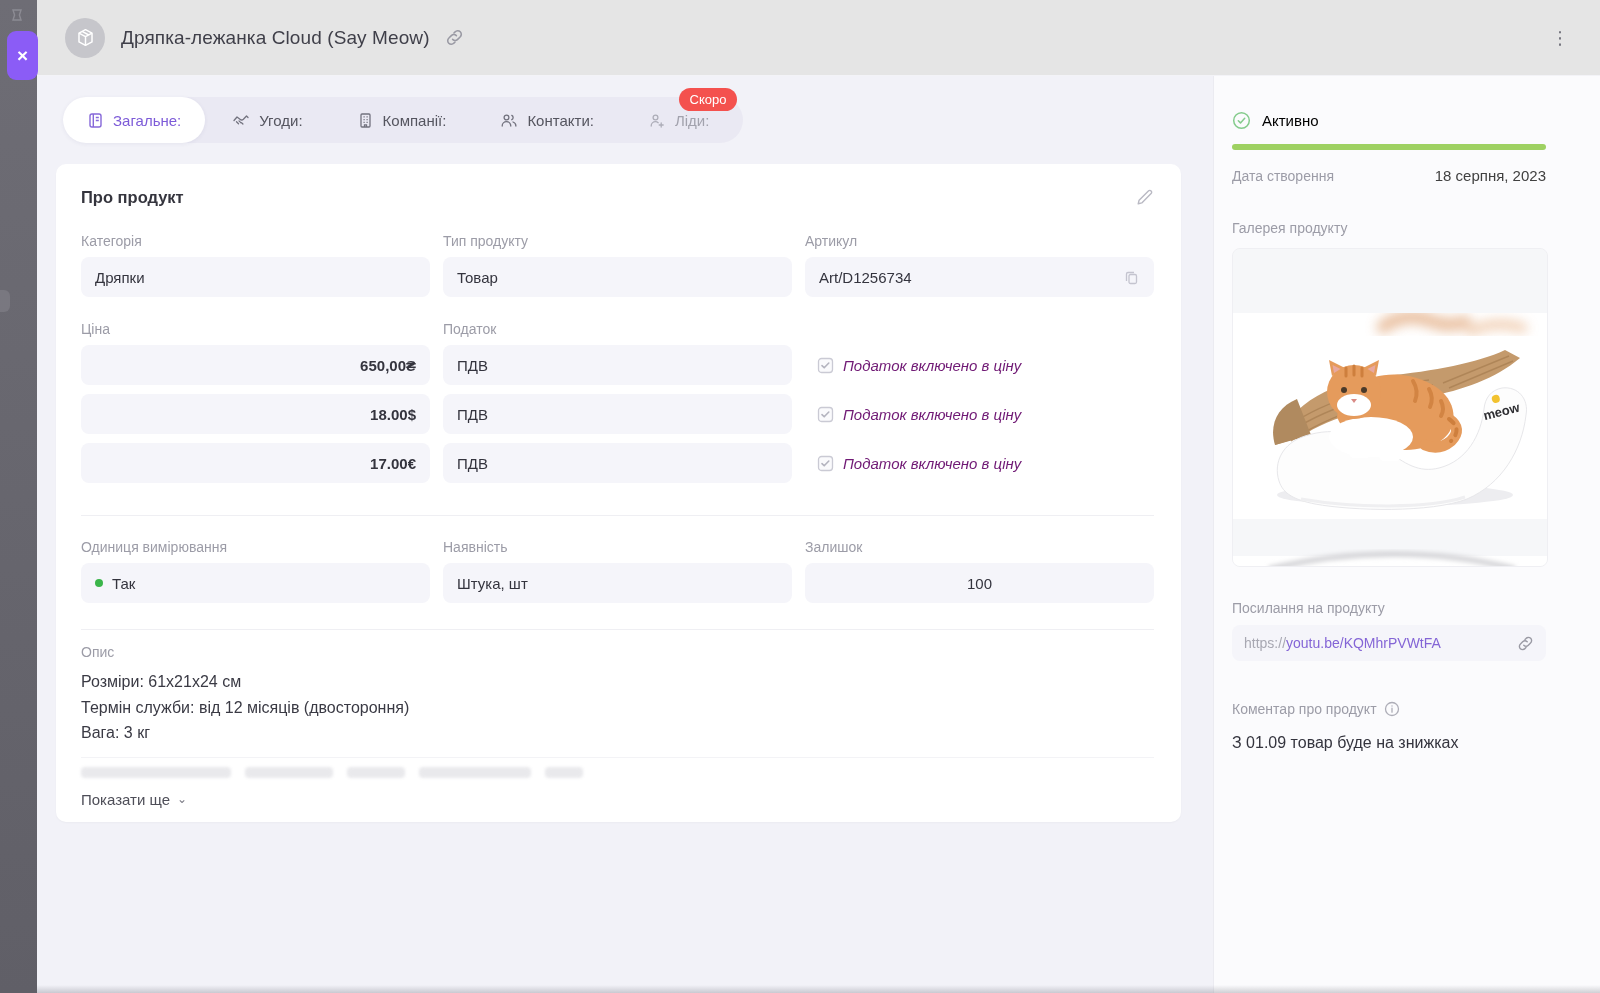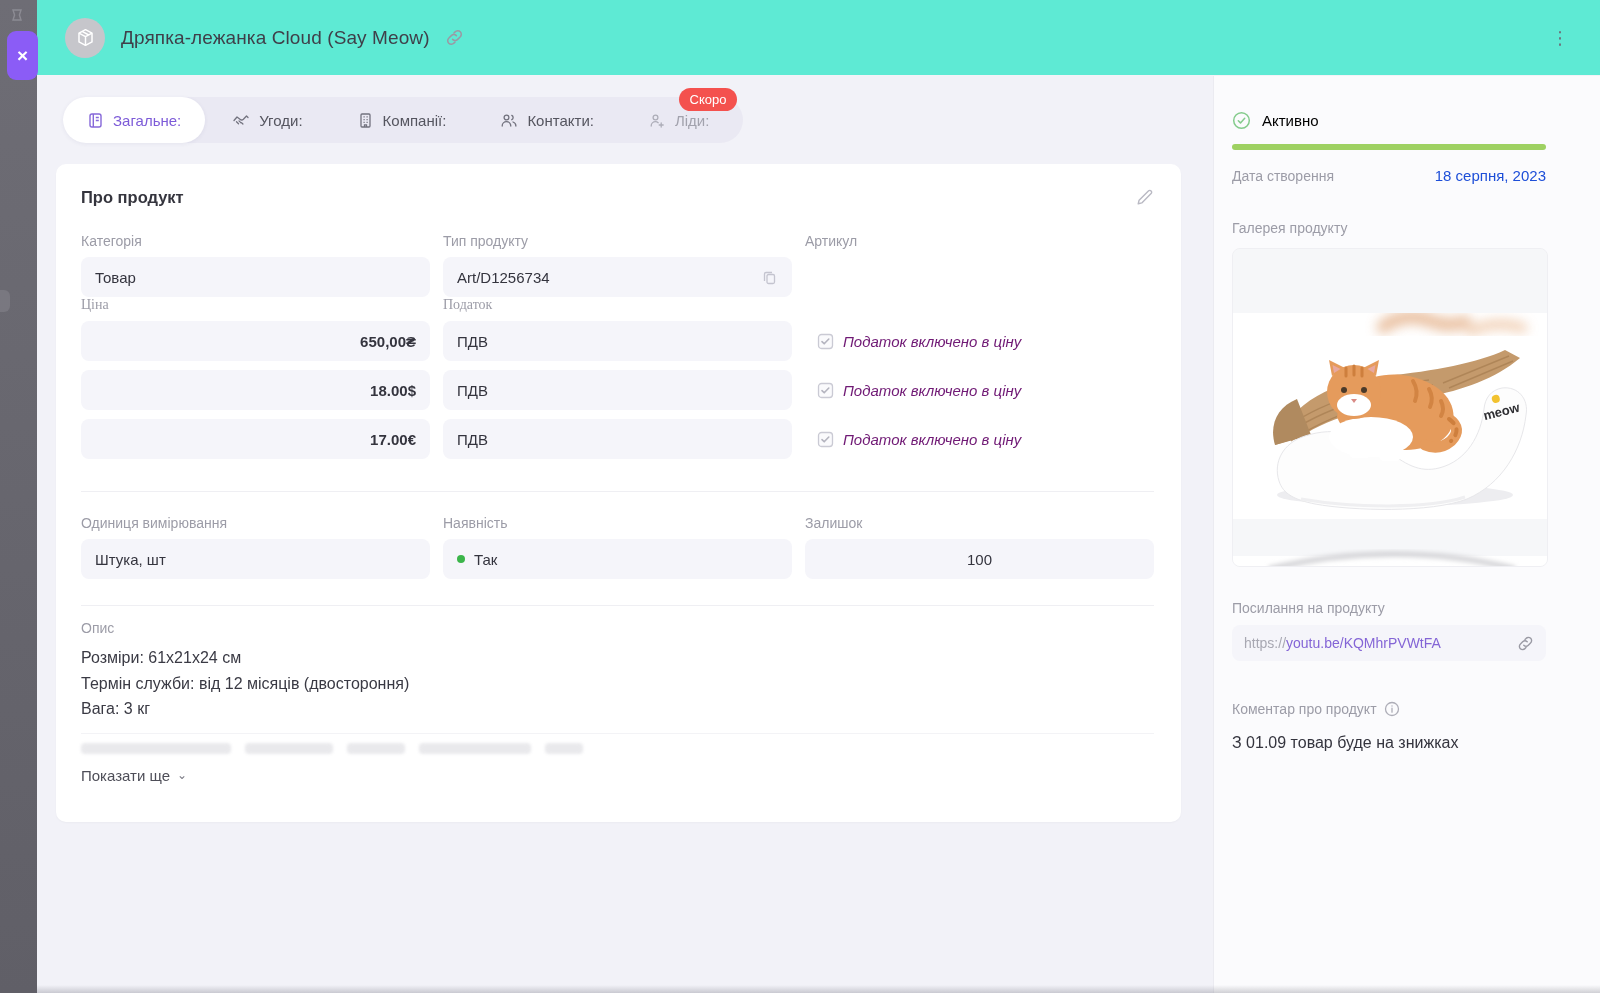--- a/index.html
+++ b/index.html
@@ -8,21 +8,21 @@
   .page{position:absolute;inset:0;}
 
   
   .dim-strip{position:absolute;left:0;top:0;width:37px;height:993px;background:linear-gradient(#6E6D75,#605F67);z-index:40;}
   .dim-pin{position:absolute;left:6px;top:6px;opacity:.75;}
   .dim-blob{position:absolute;left:0;top:290px;width:10px;height:22px;background:#83828A;border-radius:0 6px 6px 0;opacity:.6;}
 
   .close-btn{position:absolute;left:7px;top:31px;width:31px;height:49px;background:#8B5CF6;border-radius:9px;z-index:50;display:flex;align-items:center;justify-content:center;color:#fff;font-size:19px;font-weight:700;cursor:pointer;line-height:1;}
 
   
-  .header{position:absolute;left:37px;top:0;right:0;height:75px;background:#5eead4;display:flex;align-items:center;z-index:10;border-bottom:1px solid #F3F3F7;}
+  .header{position:absolute;left:37px;top:0;right:0;height:75px;background:#e5e5e5;display:flex;align-items:center;z-index:10;border-bottom:1px solid #F3F3F7;}
   .avatar{width:40px;height:40px;border-radius:50%;background:#C6C6CB;margin-left:28px;display:flex;align-items:center;justify-content:center;flex:0 0 auto;}
   .title{font-size:19px;font-weight:500;color:#3F3F49;margin-left:16px;letter-spacing:.1px;}
   .title-link{margin-left:15px;color:#9A9AA4;}
   .kebab{position:absolute;right:26px;top:50%;transform:translateY(-50%);width:28px;height:28px;display:flex;align-items:center;justify-content:center;color:#6F6F79;font-size:18px;letter-spacing:0;cursor:pointer;}
 
   
   .main{position:absolute;left:37px;top:75px;width:1176px;bottom:0;background:#F2F2F8;}
   .side{position:absolute;left:1213px;top:75px;right:0;bottom:0;background:#FBFBFD;border-left:1px solid #EBEBF1;}
 
   
@@ -54,21 +54,21 @@
   .fade-blobs i{display:block;height:11px;background:#C9C9D1;border-radius:4px;}
   .show-more{display:inline-flex;align-items:center;gap:7px;font-size:15px;color:#4E4E58;cursor:pointer;margin-top:13px;}
   .show-more .chev{color:#7C7C86;font-size:12px;}
 
   
   .side-inner{padding:36px 55px 0 18px;}
   .status-row{display:flex;align-items:center;gap:11px;font-size:15px;font-weight:500;color:#000000;}
   .progress{margin-top:14px;height:6px;border-radius:3px;background:#9ED162;width:314px;}
   .created{display:flex;justify-content:space-between;align-items:baseline;margin-top:17px;width:314px;}
   .side-label{font-size:14px;color:#9C9CA7;}
-  .created-val{font-size:15px;color:#1d4ed8;}
+  .created-val{font-size:15px;color:#404040;}
   .gal-label{margin-top:36px;}
   .gallery{margin-top:12px;width:314px;height:317px;border-radius:8px;overflow:hidden;border:1px solid #EFEFF3;background:#F6F7F9;cursor:pointer;}
   .vid-label{margin-top:33px;}
   .link-box{margin-top:9px;width:314px;height:36px;background:#F5F5FA;border-radius:8px;display:flex;align-items:center;padding:0 12px;box-sizing:border-box;font-size:14px;}
   .link-prefix{color:#A8A8B2;}
   .link-url{color:#8465D6;font-weight:500;cursor:pointer;}
   .link-box .lnk{margin-left:auto;color:#9A9AA4;cursor:pointer;}
   .comment-row{display:flex;align-items:flex-end;gap:7px;margin-top:40px;}
   .comment-text{margin-top:17px;font-size:16px;color:#34343E;}
 
@@ -176,34 +176,37 @@
         </span>
       </div>
 
       <div class="fgrid" style="margin-top:26px;">
         <div class="flabel">Категорія</div>
         <div class="flabel">Тип продукту</div>
         <div class="flabel">Артикул</div>
       </div>
       <div class="fgrid" style="margin-top:8px;">
         <div class="box">
+            <span>Дряпки</span>
+          </div>
+        <div class="box">
             <span>Товар</span>
           </div>
         <div class="box">
           <span>Art/D1256734</span>
           <span class="copy">
             <svg width="17" height="17" viewBox="0 0 17 17" fill="none" stroke="currentColor" stroke-width="1.3">
               <rect x="6" y="5.5" width="7.5" height="9" rx="1.5"></rect>
               <path d="M11 3.5H5A1.5 1.5 0 0 0 3.5 5v7"></path>
             </svg>
           </span>
         </div>
       </div>
 
-      <div class="fgrid" style="font-family:Liberation Serif, serif;">
+      <div class="fgrid" style="margin-top:24px;">
         <div class="flabel">Ціна</div>
         <div class="flabel">Податок</div>
         <div></div>
       </div>
 
       <div class="fgrid" style="margin-top:8px;">
         <div class="box right">
             <span>650,00₴</span>
           </div>
         <div class="box">
@@ -256,26 +259,26 @@
 
       <div class="divider" style="margin:32px 0 23px 0;"></div>
 
       <div class="fgrid">
         <div class="flabel">Одиниця вимірювання</div>
         <div class="flabel">Наявність</div>
         <div class="flabel">Залишок</div>
       </div>
       <div class="fgrid" style="margin-top:8px;">
         <div class="box">
-            <span>Штука, шт</span>
-          </div>
-        <div class="box">
           <span class="dot"></span>
           <span>Так</span>
         </div>
+        <div class="box">
+            <span>Штука, шт</span>
+          </div>
         <div class="box stock">
             <span>100</span>
           </div>
       </div>
 
       <div class="divider" style="margin:26px 0 14px 0;"></div>
 
       <div class="flabel">Опис</div>
       <div style="margin-top:9px;">
         <div class="desc-line">Розміри: 61х21х24 см</div>

